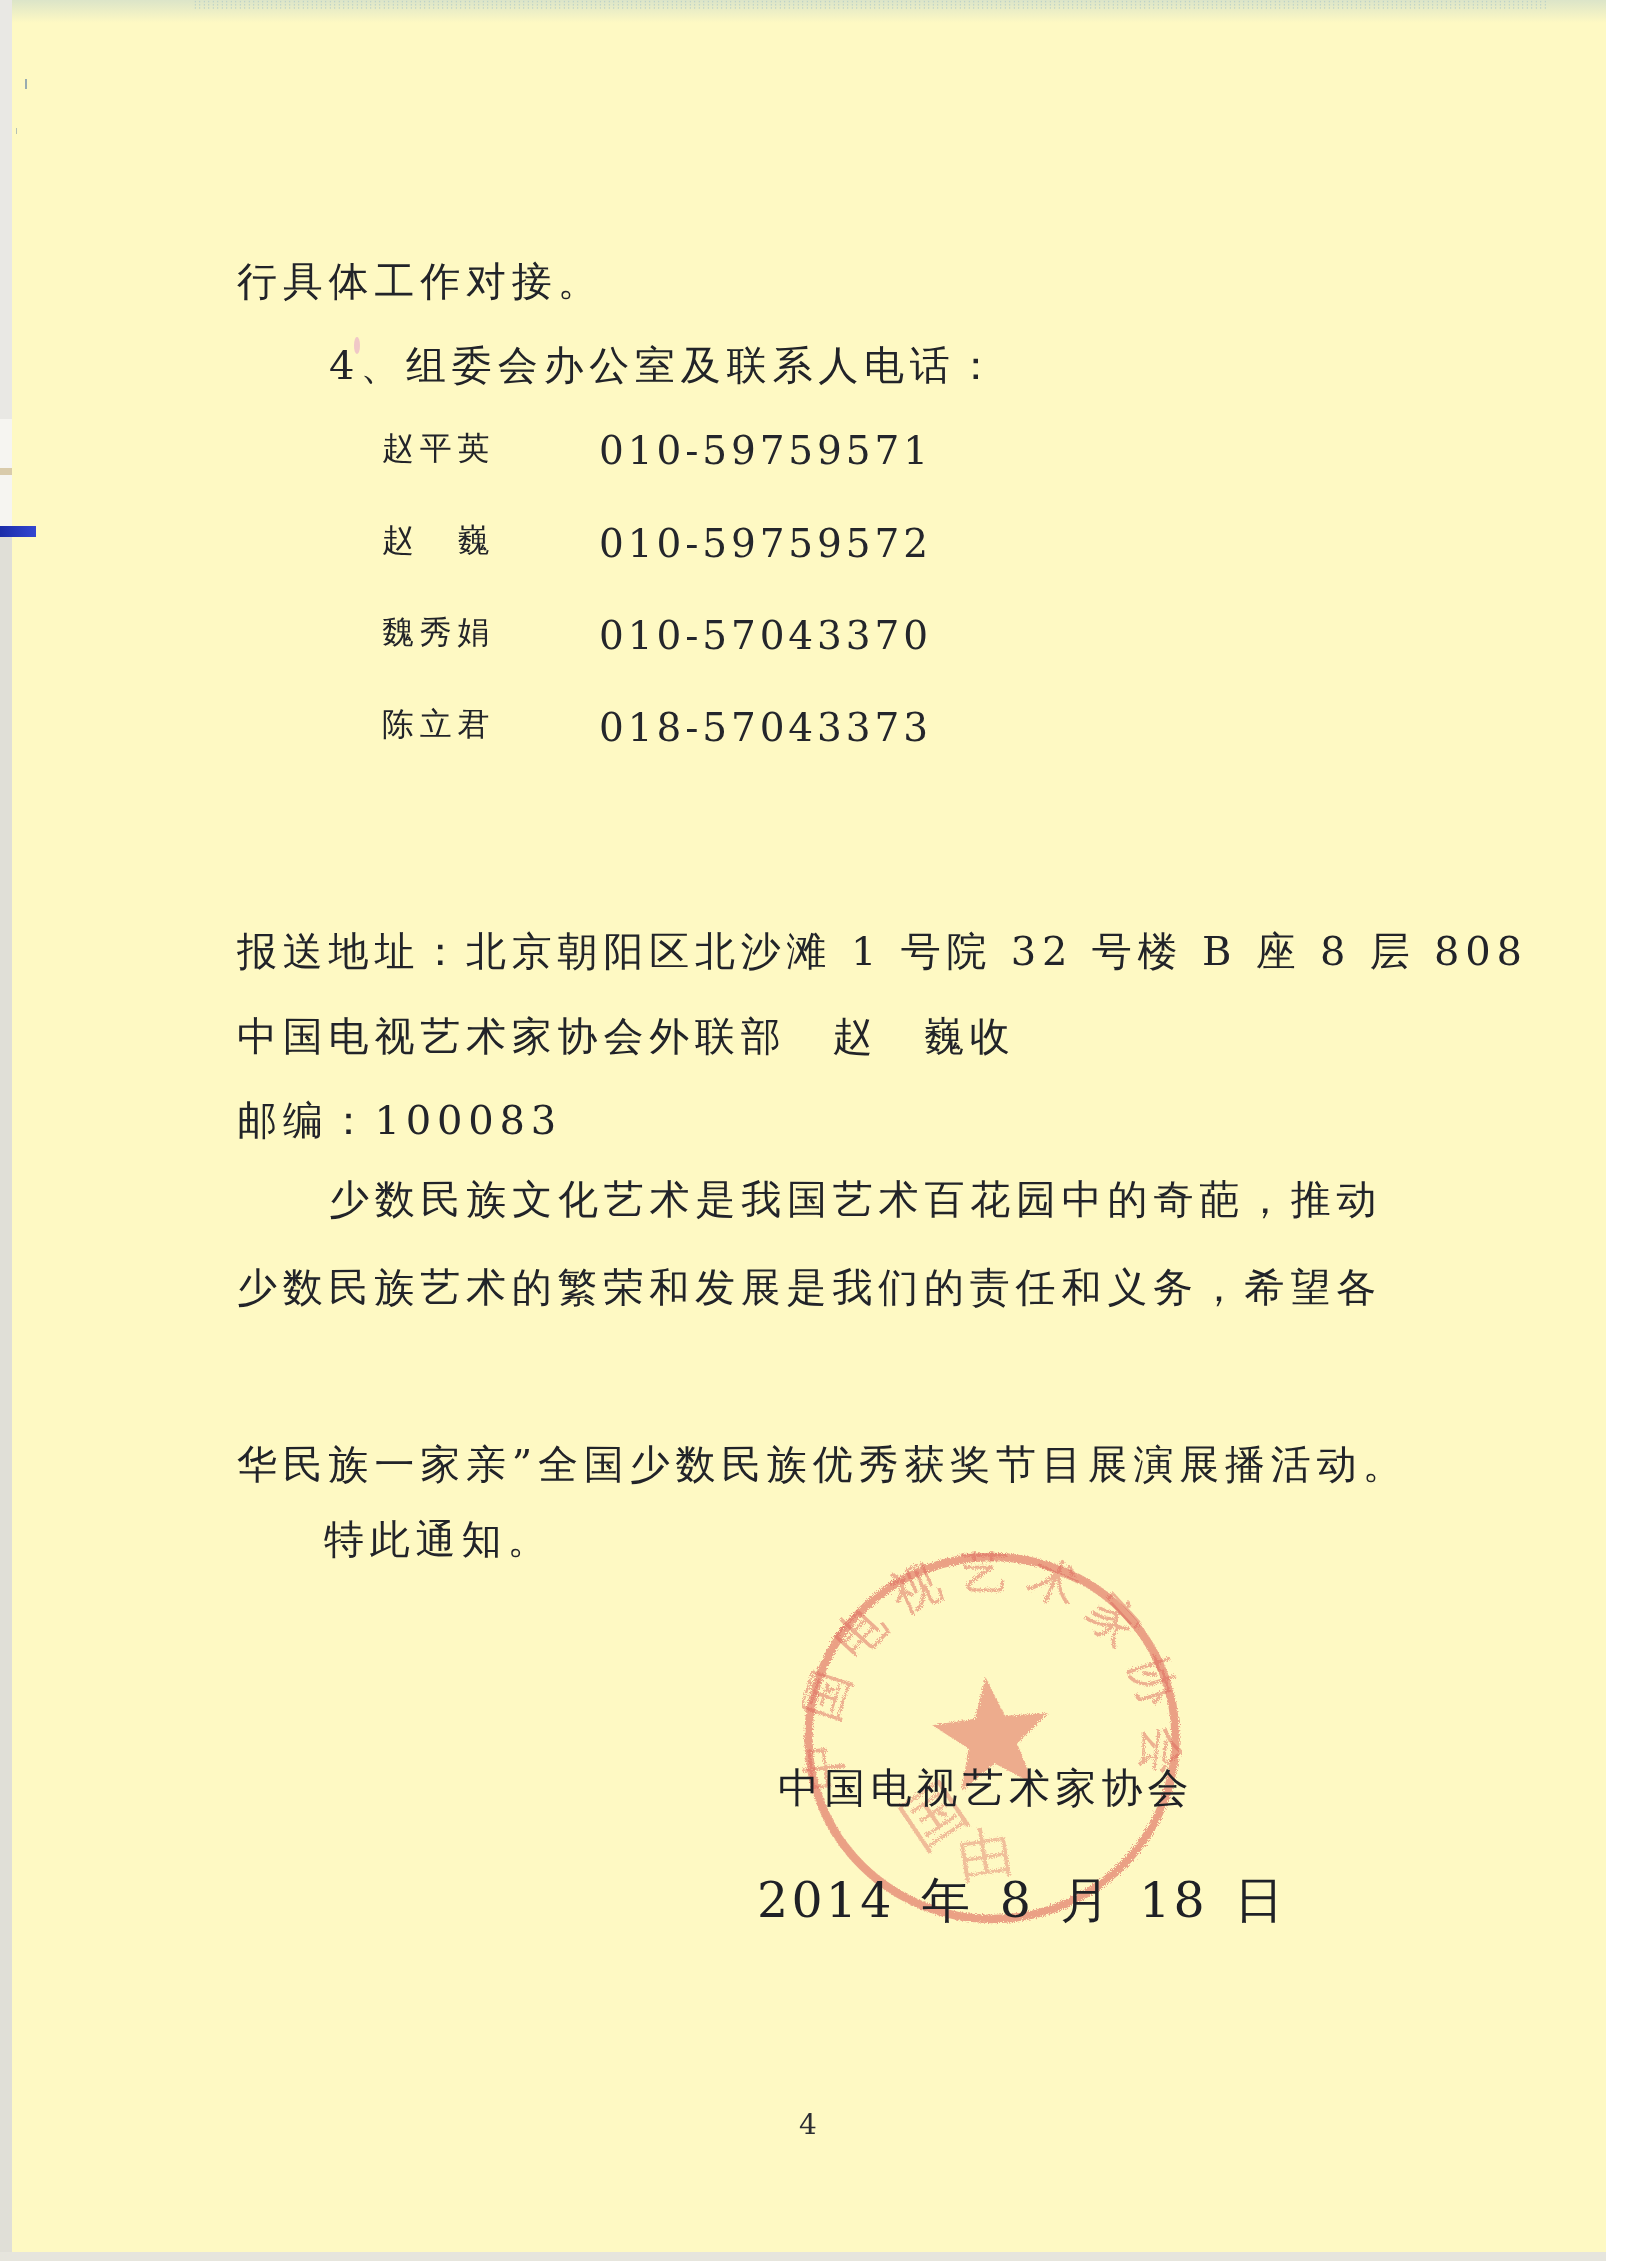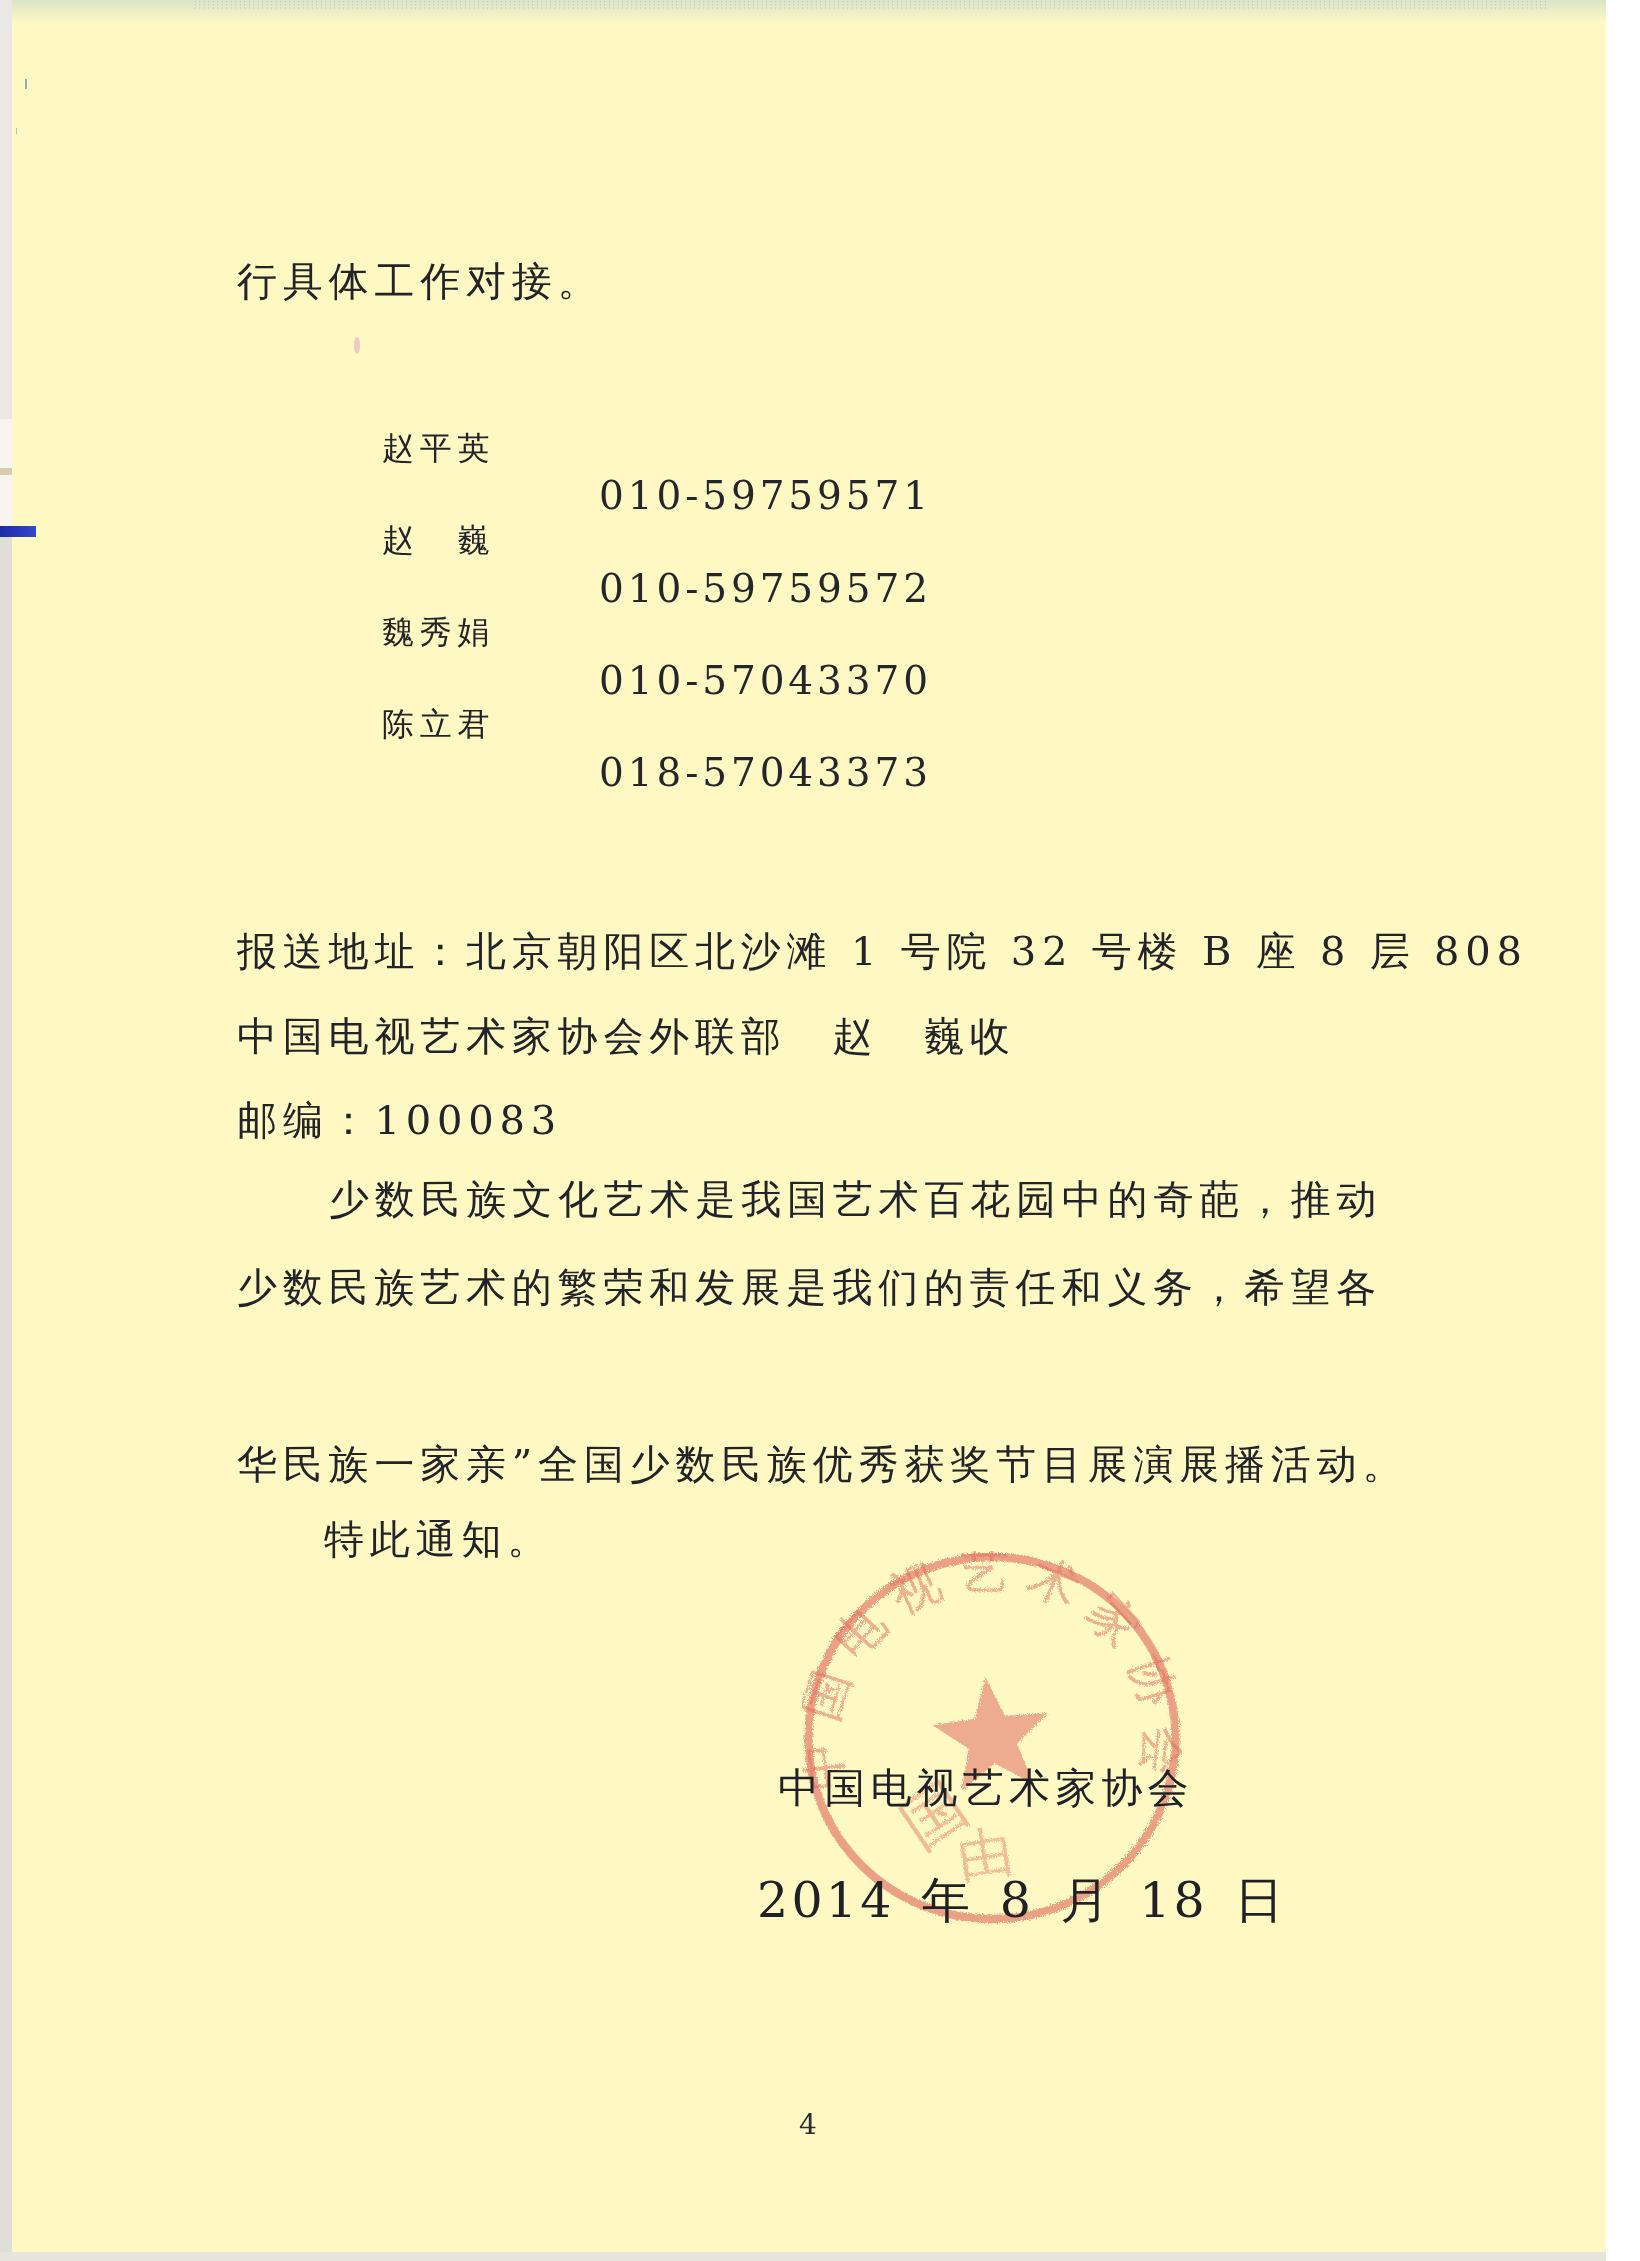--- a/index.html
+++ b/index.html
@@ -1,21 +1,21 @@
 <!DOCTYPE html>
 <html style="font-size:10.3px"><head>
 <meta charset="utf-8">
 <style>
   html,body{margin:0;padding:0;background:#ffffff;}
   .scan{position:relative;width:1606px;height:2261px;background:#fef9c3;overflow:hidden;
         font-family:"DejaVu Serif","Liberation Serif",serif;}
   
   .line{position:absolute;white-space:pre;color:#222429;font-size:40px;letter-spacing:5.8px;line-height:1;}
   .contact-name{position:absolute;left:382px;white-space:pre;color:#222429;font-size:32px;letter-spacing:5.8px;}
-  .contact-phone{position:absolute;left:599px;white-space:pre;color:#24262b;font-size:39px;letter-spacing:3.9px;margin-top:45px;}
+  .contact-phone{position:absolute;left:599px;white-space:pre;color:#24262b;font-size:39px;letter-spacing:3.9px;}
   .sig{position:absolute;white-space:pre;color:#1f2126;text-align:center;}
   .pagenum{position:absolute;left:799px;top:2108px;font-size:28px;color:#2c2e33;}
   
   .edge{position:absolute;}
   .edge-left-top{left:0;top:0;width:11.6px;height:419px;background:#e9e8e4;}
   .edge-left-mid{left:0;top:419px;width:11.6px;height:108px;background:#f6f5f1;}
   .edge-left-notch{left:0;top:468px;width:11.6px;height:7px;background:#d9cbab;}
   .edge-left-blue{left:0;top:526px;width:36px;height:11px;background:linear-gradient(90deg,#1b2ca8,#3347d1);}
   .edge-left-bottom{left:0;top:537px;width:11.6px;height:1725px;background:#e0dfd7;}
   .edge-right{left:1614px;top:0;width:26.4px;height:2261px;background:#eae9e1;}
@@ -55,20 +55,21 @@
   <div class="edge edge-right-navy1"></div>
   <div class="edge edge-right-gap2"></div>
   <div class="edge edge-right-navy2"></div>
   <div class="edge edge-bottom"></div>
   <div class="edge speck-pink"></div>
   <div class="edge speck-blue1"></div>
   <div class="edge speck-blue2"></div>
 
   <div class="line" style="left:237px;top:261px">行具体工作对接。</div>
 
+  <div class="line" style="left:329px;top:345px">4、组委会办公室及联系人电话：</div>
 
   <div>
     <span class="contact-name" style="top:427px">赵平英</span>
     <span class="contact-phone" style="top:428px">010-59759571</span>
   </div>
   <div>
     <span class="contact-name" style="top:519px">赵　巍</span>
     <span class="contact-phone" style="top:521px">010-59759572</span>
   </div>
   <div>

